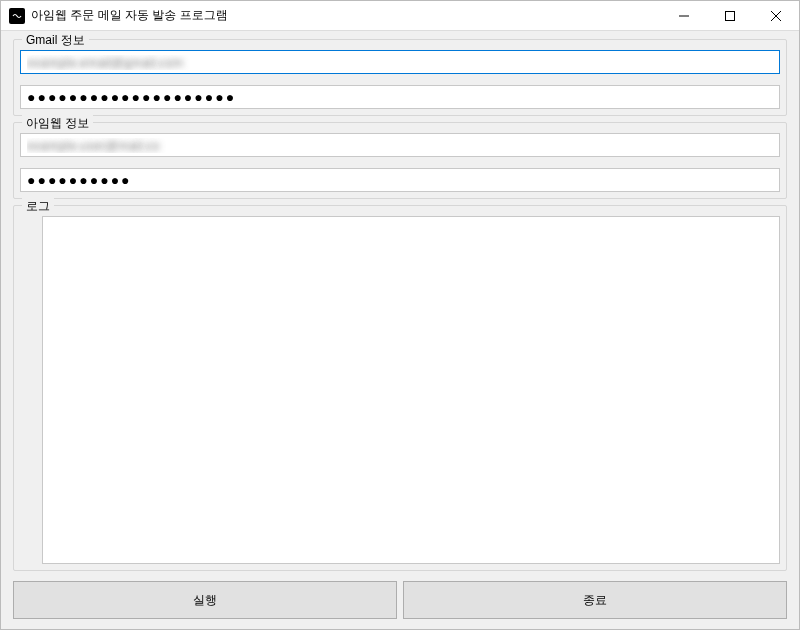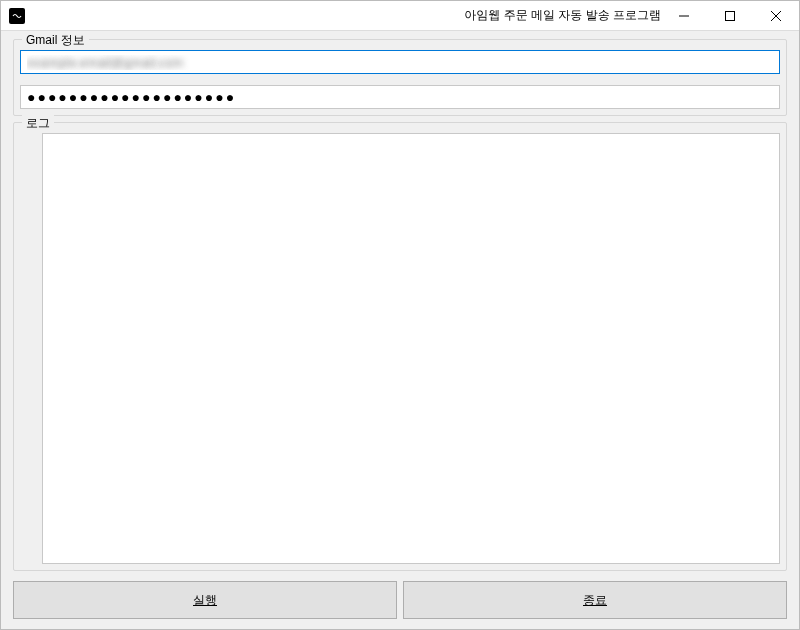--- a/index.html
+++ b/index.html
@@ -42,21 +42,20 @@
       justify-content: center;
     }
     .titlebar-icon svg {
       width: 10px;
       height: 10px;
     }
     .titlebar-title {
       flex: 1;
       color: #000;
       font-size: 12px;
-      text-align: right;
     }
     .titlebar-controls {
       display: flex;
       height: 100%;
     }
     .titlebar-btn {
       width: 46px;
       height: 100%;
       display: flex;
       align-items: center;
@@ -128,21 +127,20 @@
       resize: none;
       font-family: inherit;
       font-size: 12px;
       padding: 4px;
       outline: none;
     }
     .button-row {
       display: flex;
       gap: 6px;
       margin-top: 4px;
-      text-decoration: underline;
     }
     .action-btn {
       flex: 1;
       height: 38px;
       background: #e1e1e1;
       border: 1px solid #adadad;
       cursor: pointer;
       font-family: inherit;
       font-size: 12px;
       color: #000;
@@ -180,20 +178,25 @@
   </div>
 
   <div class="content">
 
     <div class="groupbox">
       <div class="groupbox-title">Gmail 정보</div>
       <input type="text" class="text-input focused" value="example.email@gmail.com" style="">
       <input type="text" class="text-input password-input" value="●●●●●●●●●●●●●●●●●●●●" style="">
     </div>
 
+    <div class="groupbox">
+      <div class="groupbox-title">아임웹 정보</div>
+      <input type="text" class="text-input" value="example.user@mail.co" style="">
+      <input type="text" class="text-input password-input" value="●●●●●●●●●●" style="">
+    </div>
 
     <div class="groupbox log-box">
       <div class="groupbox-title">로그</div>
       <textarea class="log-area" readonly="" style=""></textarea>
     </div>
 
     <div class="button-row">
       <button class="action-btn">실행</button>
       <button class="action-btn">종료</button>
     </div>

